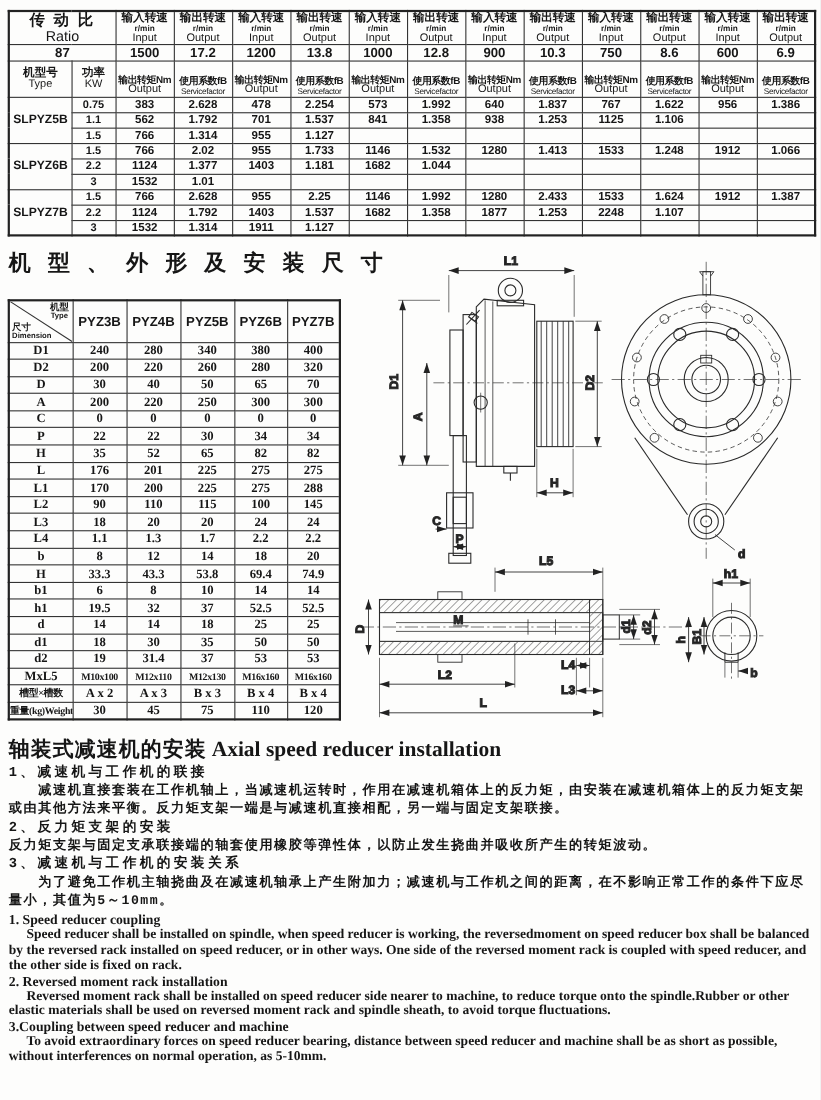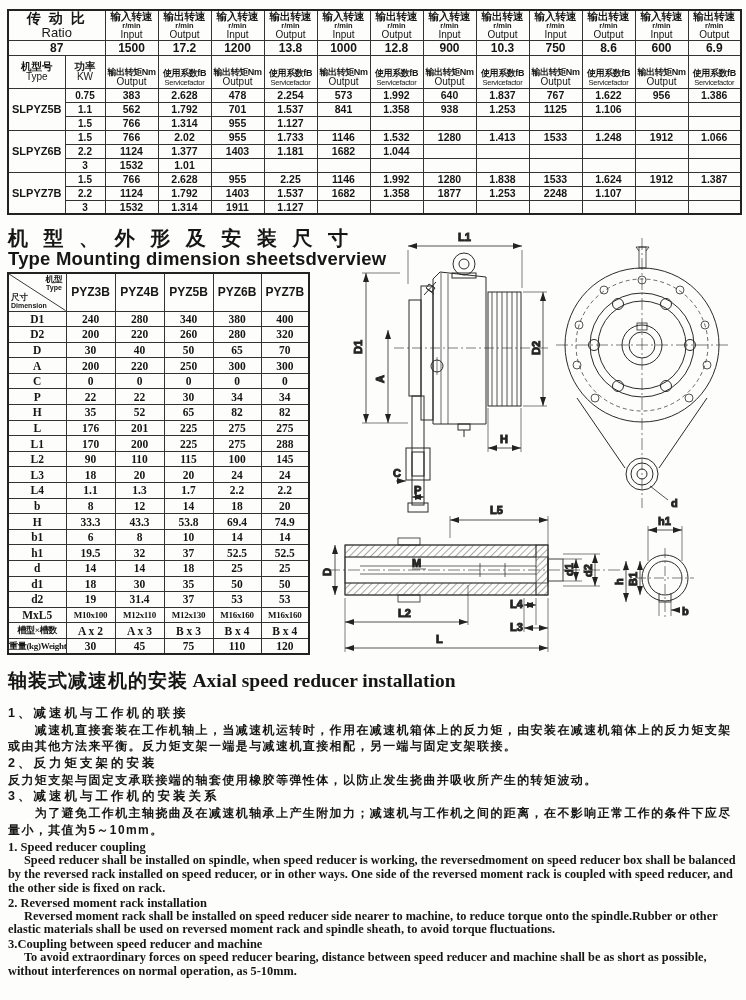--- a/index.html
+++ b/index.html
@@ -47,21 +47,21 @@
         font-size:8.5px;font-weight:bold;font-family:"Liberation Sans",sans-serif;}
   .c-type .en,.c-dim .en{font-size:7px;display:block;font-weight:bold;}
   
   .drawings{position:absolute;left:310px;top:225px;}
   .drawings text{font-family:"Liberation Sans",sans-serif;font-size:11px;font-weight:bold;fill:#1c1c1c;}
   
   .install{position:absolute;left:8px;top:668px;width:730px;}
   .install-title{height:24px;}
   .install-title .t-zh{font-size:19px;font-weight:bold;letter-spacing:1px;}
   .install-title .t-en{font-family:"Liberation Serif",serif;font-size:19.5px;font-weight:600;}
-  .zh-block{margin-top:13px;}
+  .zh-block{margin-top:2px;font-family:Liberation Mono, monospace;}
   .zh-head{font-size:12.5px;font-weight:bold;letter-spacing:3px;line-height:1.35;}
   .zh-line{font-size:12px;font-weight:bold;letter-spacing:1.4px;line-height:1.38;white-space:pre-wrap;}
   .en-block{margin-top:2px;}
   .en-head{font-family:"Liberation Serif",serif;font-size:12.5px;font-weight:700;line-height:1.12;}
   .en-body{font-family:"Liberation Serif",serif;font-size:12.3px;font-weight:600;line-height:1.12;
         text-indent:16px;margin:0;}
 </style>
 </head>
 <body>
 
@@ -324,21 +324,21 @@
         <tr>
           <td class="type-cell" rowspan="3">SLPYZ7B</td>
           <td class="kw-cell">1.5</td>
           <td>766</td>
           <td>2.628</td>
           <td>955</td>
           <td>2.25</td>
           <td>1146</td>
           <td>1.992</td>
           <td>1280</td>
-          <td>1.838</td>
+          <td>2.433</td>
           <td>1533</td>
           <td>1.624</td>
           <td>1912</td>
           <td>1.387</td>
         </tr>
         <tr>
           <td class="kw-cell">2.2</td>
           <td>1124</td>
           <td>1.792</td>
           <td>1403</td>
@@ -364,21 +364,20 @@
           <td></td>
           <td></td>
           <td></td>
           <td></td>
           <td></td>
         </tr>
       </tbody>
   </table>
 
   <div class="mount-title-zh">机 型 、 外 形 及 安 装 尺 寸</div>
-  <div class="mount-title-en">Type Mounting dimension sheetsdverview</div>
 
   <table class="dim-table">
     <colgroup>
       <col style="width:58px">
         <col style="width:49px">
         <col style="width:49px">
       <col style="width:49px">
         <col style="width:48px">
         <col style="width:48px">
     </colgroup>

